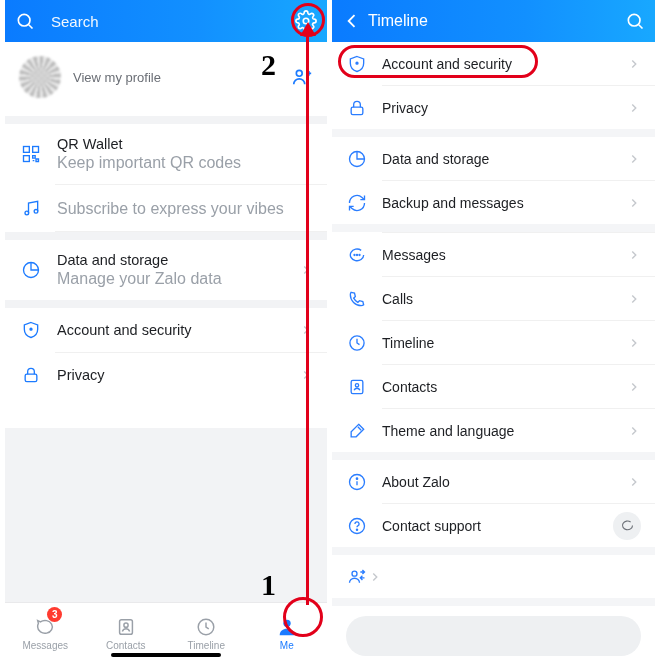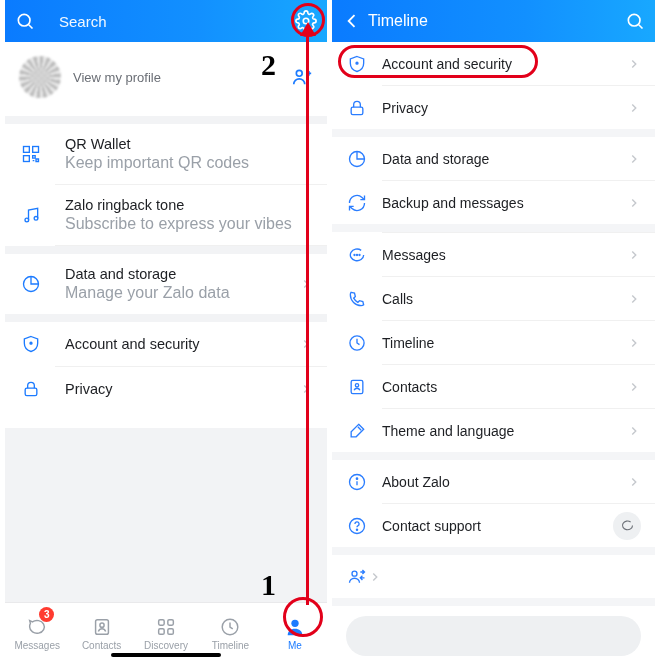--- a/index.html
+++ b/index.html
@@ -6,35 +6,35 @@
   body{background:#fff}
   .stage{position:relative;width:660px;height:660px;background:#fff;overflow:hidden}
   .phone{position:absolute;top:0;height:660px;background:#fff;display:flex;flex-direction:column}
   .phone.left{left:5px;width:322px}
   .phone.right{left:332px;width:323px}
 
   
   .hdr{height:42px;background:linear-gradient(90deg,#0a7bff 0%,#1290ff 60%,#18a8ff 100%);display:flex;align-items:center;padding:0 10px;color:#fff}
   .hdr .back{width:26px;display:flex;align-items:center;justify-content:flex-start}
   .hdr .title{font-size:16px;font-weight:500}
-  .hdr .search-txt{font-size:15px;opacity:.95;margin-left:24px}
+  .hdr .search-txt{font-size:15px;opacity:.95;margin-left:16px}
   .hdr .grow{flex:1}
   .hdr svg{stroke:#fff}
 
   
   .profile{display:flex;align-items:center;padding:14px 14px 18px}
   .avatar{width:42px;height:42px;border-radius:50%;background:repeating-conic-gradient(#bbb 0 10deg,#e7e7e7 10deg 20deg);filter:blur(1px);flex:0 0 auto}
   .profile-txt{margin-left:12px;font-size:13px;color:#6a6e75}
   .add-friend{margin-left:auto;color:#1a79ff}
   .sep-thin{height:1px;background:#f0f0f0}
   .sep-thick{height:8px;background:#f2f3f5}
 
   .row{display:flex;align-items:center;padding:12px 14px;min-height:46px}
   .row .ic{width:24px;display:flex;justify-content:center;color:#1c7bff;flex:0 0 24px}
-  .row .txt{margin-left:22px;flex:1}
+  .row .txt{margin-left:14px;flex:1}
   .row .ttl{font-size:14.5px;color:#1d1f23}
   .row .sub{font-size:16px;color:#9aa0a8;margin-top:2px}
   .row .chev{color:#c5c8cd}
   .row.compact{min-height:44px}
 
   
   .rlist{flex:1;overflow:hidden}
   .rrow{display:flex;align-items:center;height:43px;padding:0 14px}
   .rrow .ic{width:22px;display:flex;justify-content:center;color:#2a7dff;flex:0 0 22px}
   .rrow .lbl{margin-left:14px;font-size:14px;color:#1d1f23;flex:1}
@@ -118,21 +118,20 @@
 
   <div class="row">
     <span class="ic">
           <svg width="20" height="20" viewBox="0 0 24 24" fill="none" stroke="#1c7bff" stroke-width="1.6">
             <path d="M9 18V6l11-2v12"></path>
             <circle cx="7" cy="18" r="2.2"></circle>
             <circle cx="18" cy="16" r="2.2"></circle>
           </svg>
         </span>
     <div class="txt">
-          <div class="ttl">Zalo ringback tone</div>
           <div class="sub">Subscribe to express your vibes</div>
         </div>
   </div>
   <div class="sep-thin" style="margin-left:50px"></div>
 
   <div class="sep-thick"></div>
 
   <div class="row">
     <span class="ic">
           <svg width="20" height="20" viewBox="0 0 24 24" fill="none" stroke="#1c7bff" stroke-width="1.6">
@@ -205,31 +204,20 @@
               <rect x="5" y="4" width="14" height="16" rx="2"></rect>
               <circle cx="12" cy="10" r="2.3"></circle>
               <path d="M8 17c.8-2 2.3-3 4-3s3.2 1 4 3"></path>
             </svg>
           </span>
       <span>Contacts</span>
     </div>
     <div class="tab">
       <span class="tic">
             <svg width="22" height="22" viewBox="0 0 24 24" fill="none" stroke="#9aa0a8" stroke-width="1.6">
-              <rect x="4" y="4" width="6" height="6" rx="1.5"></rect>
-              <rect x="14" y="4" width="6" height="6" rx="1.5"></rect>
-              <rect x="4" y="14" width="6" height="6" rx="1.5"></rect>
-              <rect x="14" y="14" width="6" height="6" rx="1.5"></rect>
-            </svg>
-          </span>
-      <span>Discovery</span>
-    </div>
-    <div class="tab">
-      <span class="tic">
-            <svg width="22" height="22" viewBox="0 0 24 24" fill="none" stroke="#9aa0a8" stroke-width="1.6">
               <circle cx="12" cy="12" r="8.5"></circle>
               <path d="M12 7v5l3 2"></path>
             </svg>
           </span>
       <span>Timeline</span>
     </div>
     <div class="tab active">
       <span class="tic">
             <svg width="22" height="22" viewBox="0 0 24 24" fill="#1c7bff">
               <circle cx="12" cy="8" r="4"></circle>

